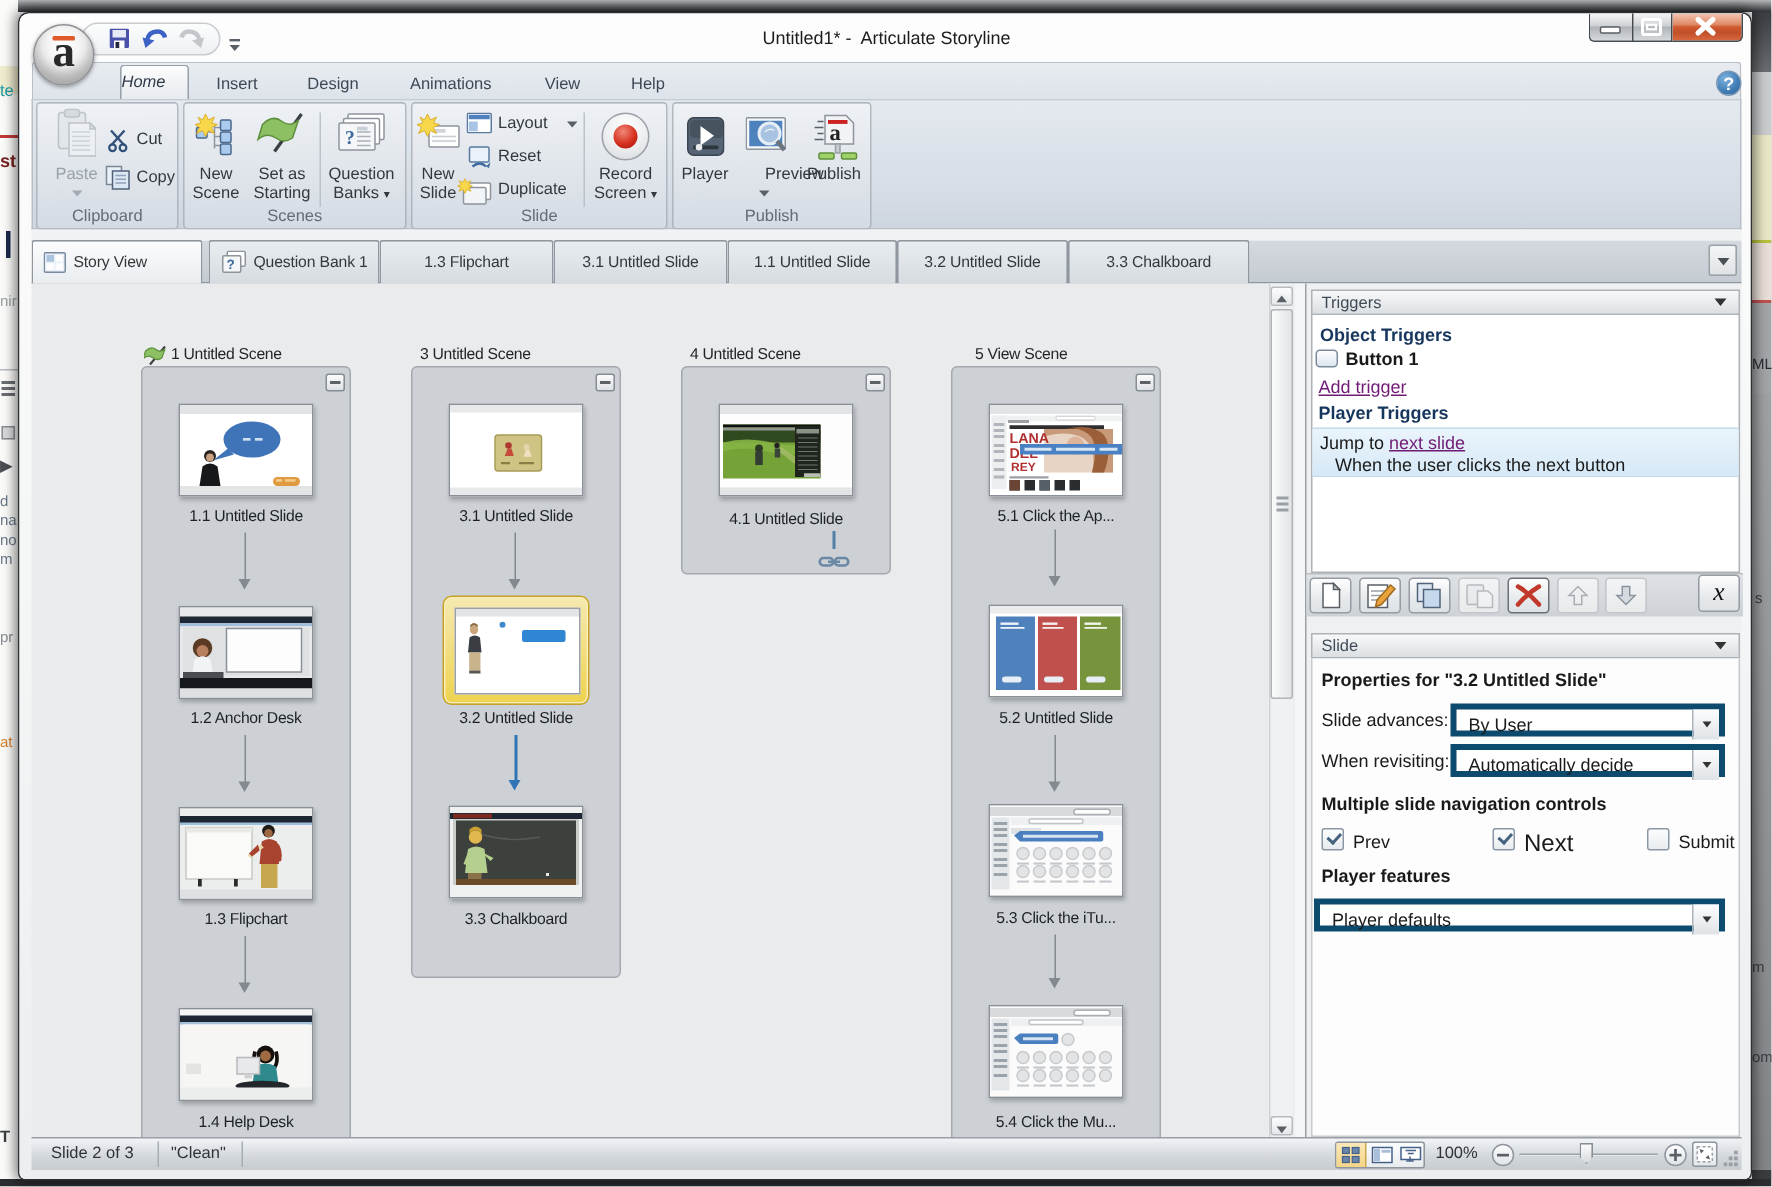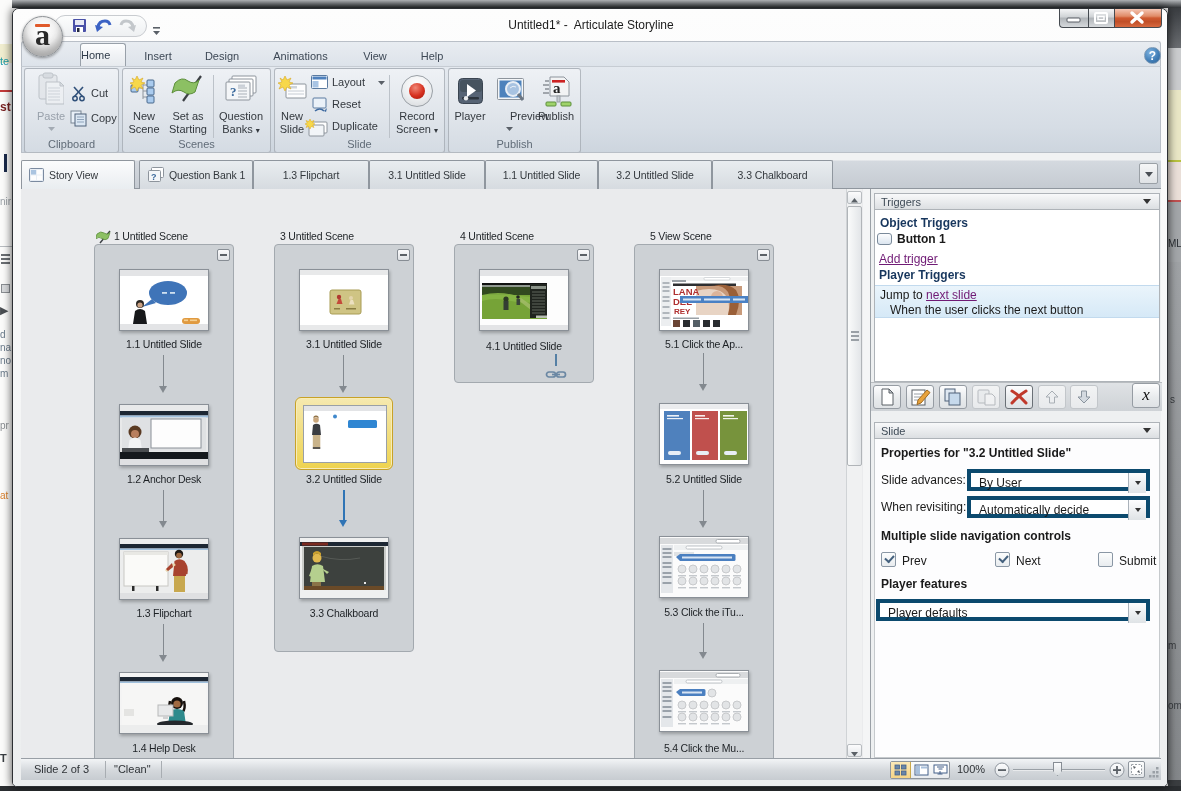--- a/index.html
+++ b/index.html
@@ -22,21 +22,21 @@
 
 #capbtns{left:1046px;top:0px;height:19px;display:flex;}
 .cap{height:19px;border:1px solid #454a50;border-top:none;background:linear-gradient(#f4f5f6,#cfd2d5 45%,#b0b4b8 50%,#d6d9dc);}
 .cap.min{width:29px;border-radius:0 0 0 4px;border-right:none;}
 .cap.max{width:27px;}
 .cap.close{width:47px;border-radius:0 0 4px 0;border-left:none;
 background:linear-gradient(#f4c6b4,#e08b67 40%,#cf5a31 50%,#c14f28 70%,#d8693f);}
 
 #tabrow{left:8px;top:32px;width:1140px;height:25px;background:linear-gradient(#e8ecf1,#dde3ea);border:1px solid #b9bfc7;border-bottom:none;border-radius:3px 3px 0 0;}
 .rtab{position:absolute;top:3px;height:22px;font-size:11px;color:#3d4855;text-align:center;line-height:22px;}
-#hometab{left:58px;top:1px;width:46px;height:24px;font-size:11px;background:linear-gradient(#fcfdfe,#f0f2f5 50%,#e6eaee);border:1px solid #98a0a9;border-bottom:none;border-radius:3px 3px 0 0;line-height:23px;color:#2f3b49;}
+#hometab{left:58px;top:1px;width:46px;height:24px;font-size:11px;background:linear-gradient(#fcfdfe,#f0f2f5 50%,#e6eaee);border:1px solid #98a0a9;border-bottom:none;border-radius:3px 3px 0 0;line-height:23px;color:#2f3b49;font-style:italic;}
 
 #ribbon{left:8px;top:57px;width:1140px;height:87px;background:linear-gradient(#e4e9ef,#d6dde5 70%,#cdd5de);border:1px solid #b9bfc7;border-top:1px solid #c6ccd3;}
 .group{position:absolute;top:1px;height:85px;border:1px solid rgba(160,167,175,0.75);border-radius:3px;
 background:linear-gradient(#eef1f5,#dfe4ea 60%,#d4dbe3);}
 .glabel{position:absolute;bottom:2px;left:0;right:0;text-align:center;font-size:11px;color:#616c78;}
 .biglbl{position:absolute;text-align:center;font-size:11px;color:#33383e;line-height:12.5px;}
 .gsep{position:absolute;top:6px;bottom:14px;width:1px;background:#bcc2c9;}
 
 #docbar{left:8px;top:144px;width:1140px;height:36px;background:linear-gradient(#f1f2f3 0px,#f1f2f3 7px,#d4d9df 8px,#c5cbd2 35px);border-bottom:1px solid #8f969e;}
 .dtab{position:absolute;top:7px;height:29px;background:linear-gradient(#e9edf0,#d6dbe0);border:1px solid #8f969e;border-bottom:none;border-radius:2px 2px 0 0;font-size:10.5px;color:#33383d;line-height:28px;text-align:center;letter-spacing:-0.1px;}
@@ -778,21 +778,21 @@
             <span>By User</span>
           </div>
         <div class="abs" style="left:10px;top:311px;font-size:12px;color:#1a1a1a;">When revisiting:</div>
         <div class="combo" style="left:96px;top:307px;width:183px;">
             <span>Automatically decide</span>
           </div>
         <div class="abs" style="left:10px;top:340px;font-size:12px;font-weight:bold;color:#1a1a1a;">Multiple slide navigation controls</div>
         <div class="cb checked" style="left:10px;top:363px;"></div>
           <div class="abs" style="left:31px;top:365px;font-size:12px;color:#1a1a1a;">Prev</div>
         <div class="cb checked" style="left:124px;top:363px;"></div>
-          <div class="abs" style="left:145px;top:365px;font-size:12px;color:#1a1a1a;">Next</div>
+          <div class="abs" style="left:145px;top:365px;font-size:16px;color:#1a1a1a;">Next</div>
         <div class="cb" style="left:227px;top:363px;"></div>
           <div class="abs" style="left:248px;top:365px;font-size:12px;color:#1a1a1a;">Submit</div>
         <div class="abs" style="left:10px;top:388px;font-size:12px;font-weight:bold;color:#1a1a1a;">Player features</div>
         <div class="combo" style="left:5px;top:410px;width:274px;">
             <span>Player defaults</span>
           </div>
       </div>
       <div id="status" class="abs">
         <div class="abs" style="left:13px;top:4px;">Slide 2 of 3</div>
         <div class="abs" style="left:84px;top:2px;width:1px;height:17px;background:#a8adb2;"></div>

